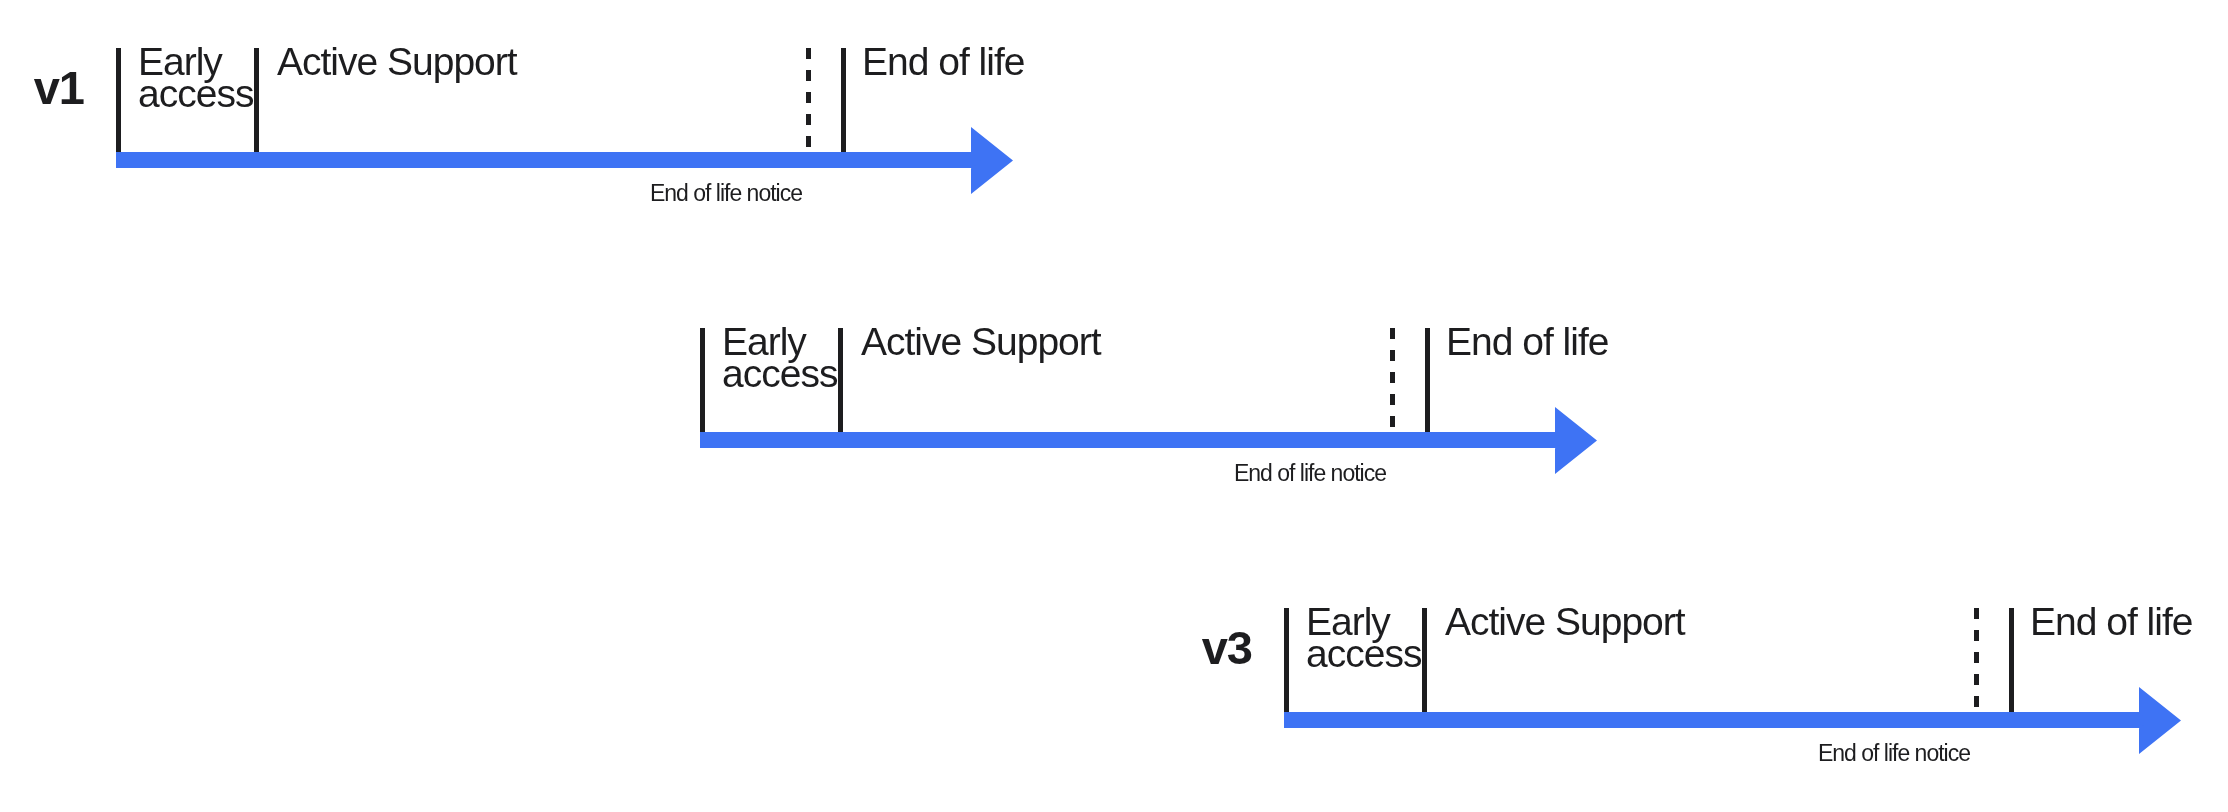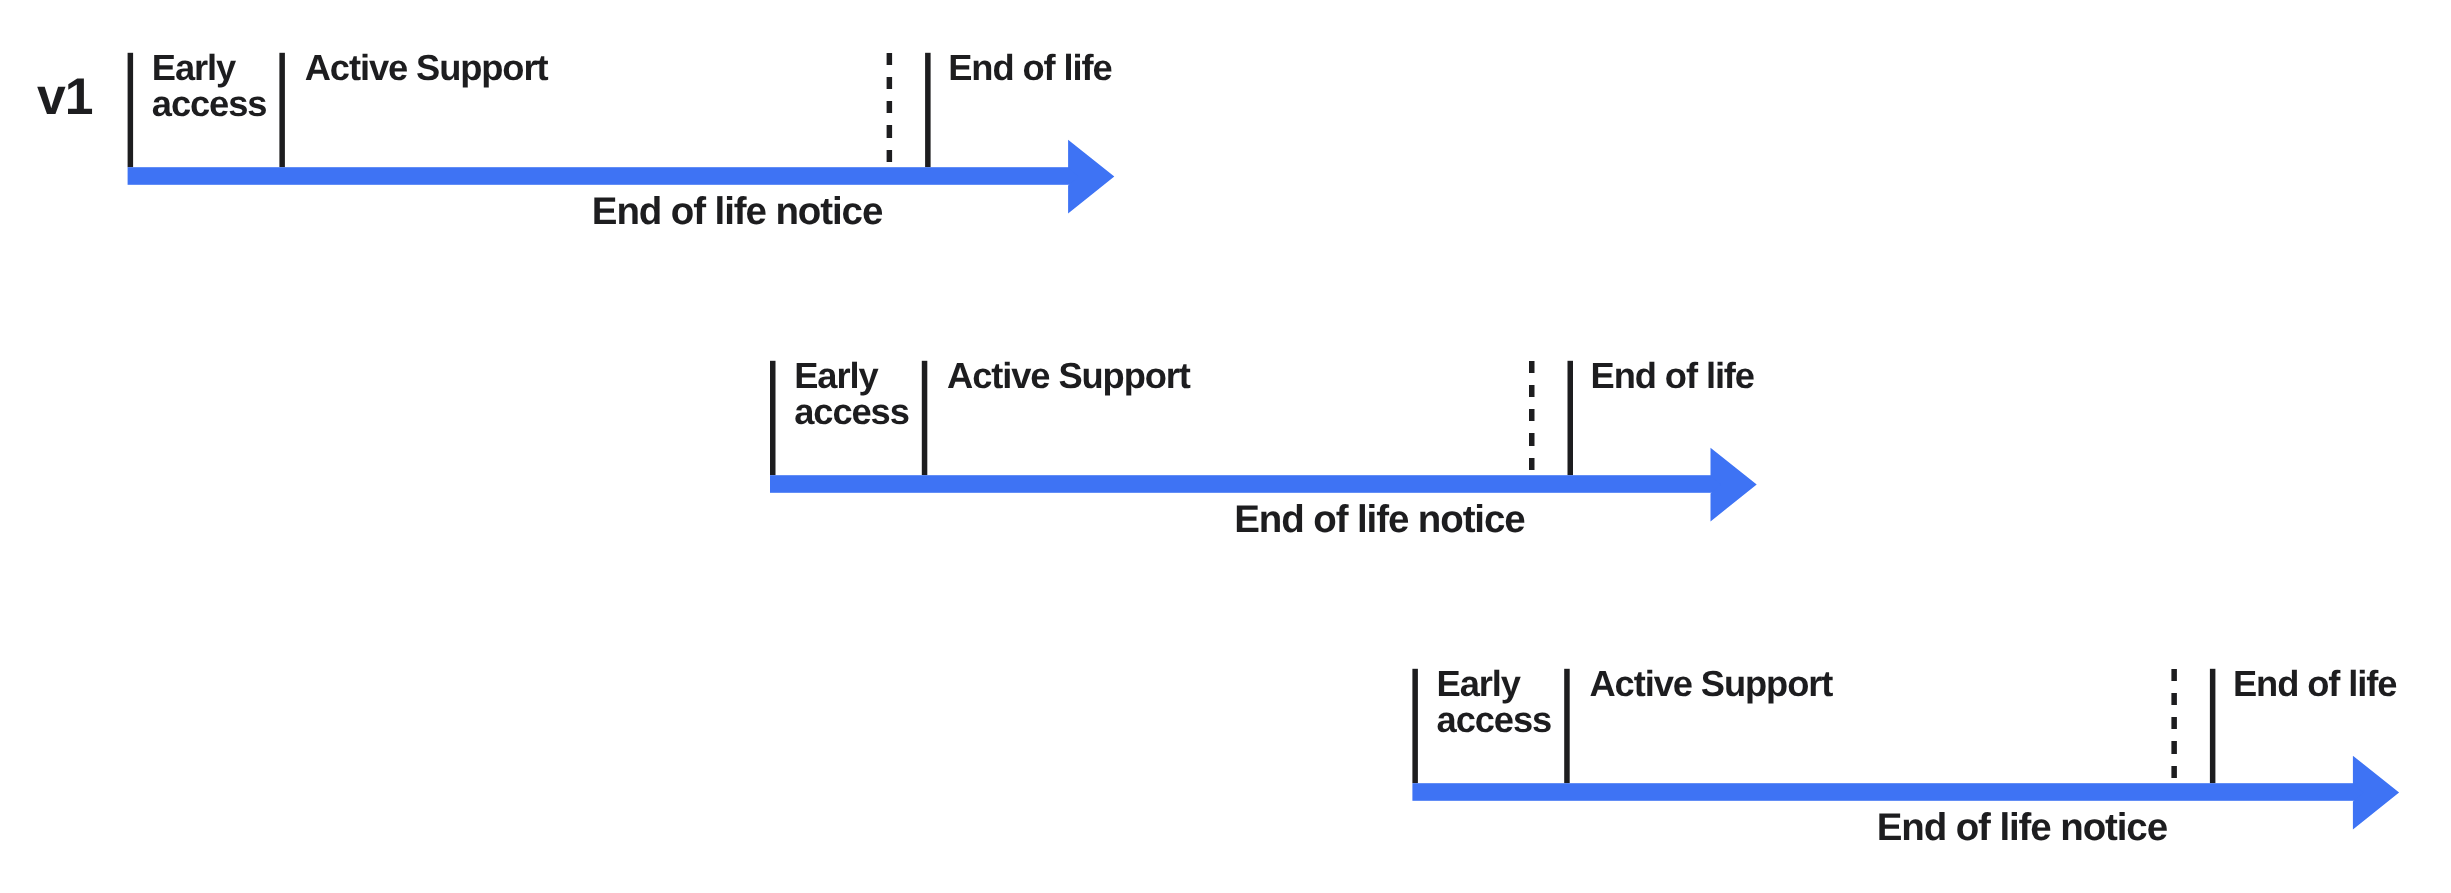--- a/index.html
+++ b/index.html
@@ -29,29 +29,29 @@
   }
   .tick.t-start{left:0;}
   .tick.t-ea-end{left:138px;}
   .tick.t-eol{left:725px;}
   .dashed{
     position:absolute;top:0;left:690px;width:5px;height:104px;
     background:repeating-linear-gradient(to bottom,var(--line) 0 11px,transparent 11px 22px);
   }
   .phase-label{
     position:absolute;top:-2px;
-    font-size:33px;line-height:32px;font-weight:700;letter-spacing:-1px;
+    font-size:39px;line-height:32px;font-weight:400;letter-spacing:-1px;
   }
   .lbl-early{left:22px;width:112px;}
   .lbl-active{left:161px;white-space:nowrap;text-align:center;}
   .lbl-eol{left:746px;white-space:nowrap;}
   .lbl-notice{
     position:absolute;left:336px;width:350px;top:129px;
     text-align:right;white-space:nowrap;
-    font-size:35px;line-height:32px;font-weight:700;letter-spacing:-1px;
+    font-size:23px;line-height:32px;font-weight:400;letter-spacing:-1px;
   }
   .bar{
     position:absolute;left:0;top:104px;width:868px;height:16px;
     background:var(--accent);
   }
   .arrowhead{
     position:absolute;left:850px;top:75px;width:52px;height:75px;
   }
   .arrowhead svg{display:block;width:52px;height:75px;}
   .arrowhead polygon{fill:var(--accent);}
@@ -90,20 +90,21 @@
     <div class="bar"></div>
     <div class="arrowhead">
       <svg viewBox="0 0 52 75" xmlns="http://www.w3.org/2000/svg">
         <polygon points="5,4 47,37.5 5,71 5,45.6 14.6,37.5 5,29.4"></polygon>
       </svg>
     </div>
     <div class="lbl-notice">End of life notice</div>
   </div>
 
   <div class="row" style="left:1284px;top:608px;">
+    <div class="version">v3</div>
     <div class="tick t-start"></div>
     <div class="phase-label lbl-early">Early access</div>
     <div class="tick t-ea-end"></div>
     <div class="phase-label lbl-active">Active Support</div>
     <div class="dashed"></div>
     <div class="tick t-eol"></div>
     <div class="phase-label lbl-eol">End of life</div>
     <div class="bar"></div>
     <div class="arrowhead">
       <svg viewBox="0 0 52 75" xmlns="http://www.w3.org/2000/svg">

